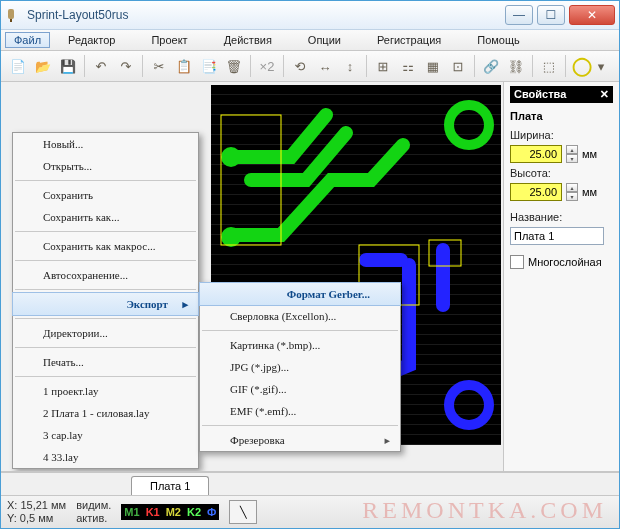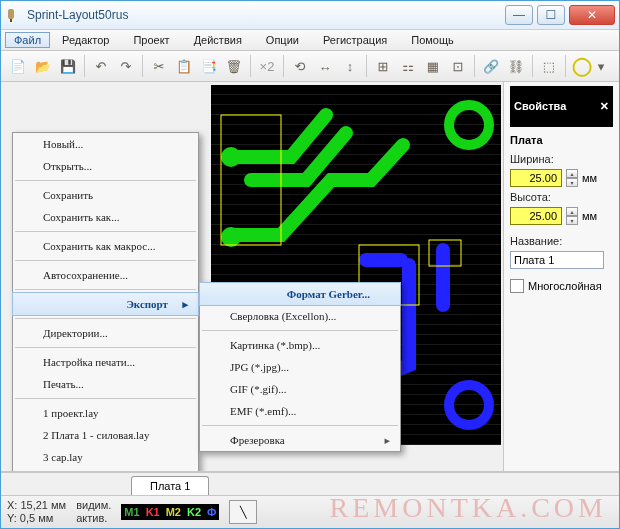--- a/index.html
+++ b/index.html
@@ -5,21 +5,21 @@
   body { margin:0; font-family:Tahoma,Arial,sans-serif; font-size:11px; background:#fff; width:620px; height:529px; overflow:hidden; position:relative; }
   .window { width:620px; height:529px; border:1px solid #4a9ed6; box-sizing:border-box; display:flex; flex-direction:column; }
   .titlebar { height:28px; background:linear-gradient(#fdfeff,#e4eef9); display:flex; align-items:center; padding:0 4px; border-bottom:1px solid #c0d3e6; }
   .titlebar .icon { width:16px; height:16px; margin-right:6px; }
   .titlebar .title { flex:1; color:#2b5177; font-size:12px; }
   .tb-btn { height:18px; border:1px solid #8aa9c7; border-radius:3px; margin-left:4px; display:flex; align-items:center; justify-content:center; background:linear-gradient(#fcfdfe,#d8e6f3); font-size:12px; color:#3b5f82;}
   .tb-min{width:26px;}
   .tb-max{width:26px;}
   .tb-close{width:44px;background:linear-gradient(#f18d7f,#d14a3a);color:#fff;border-color:#c94030;}
   .menubar { height:20px; background:linear-gradient(#fafafa,#ececec); display:flex; align-items:center; padding:0 4px; border-bottom:1px solid #c7c7c7; gap:0; }
-  .menubar .mitem { padding:2px 12px; color:#222; }
+  .menubar .mitem { padding:2px 18px; color:#222; }
   .menubar .mitem.sel { border:1px solid #7da2ce; background:linear-gradient(#eef5fc,#d7e7f8); color:#1b4f8a; padding:1px 8px; border-radius:0;}
   .toolbar { height:30px; background:linear-gradient(#fbfbfb,#eaeaea); border-bottom:1px solid #c7c7c7; display:flex; align-items:center; padding:0 6px; gap:3px;}
   .toolbar .tbi { width:22px; height:22px; display:flex; align-items:center; justify-content:center; color:#6a6355; font-size:13px;}
   .toolbar .sep{width:1px;height:22px;background:#c9c9c9;margin:0 2px;}
   .main { flex:1; display:flex; min-height:0; }
   .canvas-area { flex:1; background:#f0f0f0; position:relative; overflow:hidden; border-right:1px solid #c7c7c7;}
   .pcb { position:absolute; left:210px; top:3px; width:290px; height:360px; background:repeating-linear-gradient(#000,#000 9px,#1a1a1a 9px,#1a1a1a 10px),repeating-linear-gradient(90deg,#000,#000 9px,#1a1a1a 9px,#1a1a1a 10px); }
   .trace-g{stroke:#13d413;stroke-width:14;fill:none;stroke-linecap:round;}
   .trace-b{stroke:#2323ff;stroke-width:14;fill:none;stroke-linecap:round;}
   .ring-g{stroke:#13d413;stroke-width:10;fill:none;}
@@ -29,38 +29,38 @@
   .dd { position:absolute; background:#f7f7f7; border:1px solid #9a9a9a; box-shadow:3px 3px 6px rgba(0,0,0,.35);font-family:Liberation Serif, serif;}
   .dd .row { padding:5px 30px 5px 30px; white-space:nowrap; color:#222; position:relative;}
   .dd .row.hl { background:linear-gradient(#e9f2fb,#d3e6f9); border:1px solid #9ec0e6; margin:-1px; color:#104a8a; font-weight:bold;text-align:right;}
   .dd .row.hl .arr{color:#104a8a;}
   .dd hr { border:none; border-top:1px solid #c9c9c9; margin:3px 2px; }
   .dd .arr { position:absolute; right:10px; top:5px; color:#555;}
   .dd.file { left:11px; top:50px; width:185px; }
   .dd.sub { left:198px; top:200px; width:200px; }
   
   .rpanel { width:103px; background:#f7f7f7; display:flex; flex-direction:column; padding:4px 6px; gap:4px;}
-  .rpanel .hdr { background:#000; color:#fff; font-weight:bold; padding:14px 4px; display:flex; justify-content:space-between;}
+  .rpanel .hdr { background:#000; color:#fff; font-weight:bold; padding:2px 4px; display:flex; justify-content:space-between;}
   .rpanel .title2{font-weight:bold; padding:3px 0;}
   .rpanel .lbl{color:#222;}
   .rpanel .valrow{display:flex;align-items:center;gap:4px;}
   .rpanel .num{background:#ffff66;border:1px solid #808000;padding:2px 4px;width:42px;text-align:right;}
   .rpanel .spin{width:12px;height:18px;display:flex;flex-direction:column;}
   .rpanel .spin div{flex:1;border:1px solid #9a9a9a;background:linear-gradient(#fff,#e2e2e2);font-size:6px;display:flex;align-items:center;justify-content:center;color:#555;}
   .rpanel input.txt{width:86px;border:1px solid #96a8bc;padding:2px 3px;font-family:inherit;font-size:11px;}
   .rpanel .chk{display:flex;align-items:center;gap:4px;padding-top:6px;}
   .rpanel .chkbox{width:12px;height:12px;border:1px solid #8a8a8a;background:#fff;}
   
   .footer{border-top:1px solid #c7c7c7;}
   .tabstrip{height:22px;background:#f0f0f0;display:flex;align-items:flex-end;padding-left:130px;border-top:1px solid #c7c7c7;}
   .tab{border:1px solid #9a9a9a;border-bottom:none;background:#fff;padding:3px 18px;border-radius:3px 3px 0 0;}
   .status{height:32px;background:linear-gradient(#f4f4f4,#e4e4e4);display:flex;align-items:center;padding:0 6px;gap:10px;border-top:1px solid #c7c7c7;position:relative;}
   .status .coord{display:flex;flex-direction:column;line-height:13px;font-size:11px;color:#333;}
   .layers{background:#000;display:flex;padding:2px 3px;gap:6px;font-weight:bold;font-size:11px;}
-  .wm{position:absolute;right:12px;bottom:4px;font-family:Georgia,'Times New Roman',serif;font-size:28px;letter-spacing:4px;color:#e6b0ad;opacity:.85;pointer-events:none;}
+  .wm{position:absolute;right:12px;bottom:4px;font-family:Georgia,'Times New Roman',serif;font-size:24px;letter-spacing:4px;color:#e6b0ad;opacity:.85;pointer-events:none;}
 </style>
 </head>
 <body>
 
 <div class="window">
   <div class="titlebar">
     <svg class="icon" viewBox="0 0 16 16">
         <rect x="3" y="2" width="6" height="10" rx="2" fill="#b79b63"></rect>
         <rect x="5" y="12" width="2" height="3" fill="#6a4a1a"></rect>
       </svg>
@@ -152,21 +152,20 @@
         <div class="row">Сохранить как...</div>
         <hr>
         <div class="row">Сохранить как макрос...</div>
         <hr>
         <div class="row">Автосохранение...</div>
         <hr>
         <div class="row hl"><span>Экспорт</span><span class="arr">▸</span></div>
         <hr>
         <div class="row">Директории...</div>
         <hr>
-        <div class="row">Настройка печати...</div>
         <div class="row">Печать...</div>
         <hr>
         <div class="row">1 проект.lay</div>
         <div class="row">2 Плата 1 - силовая.lay</div>
         <div class="row">3 cap.lay</div>
         <div class="row">4 33.lay</div>
 
       </div>
 
       <div class="dd sub">

